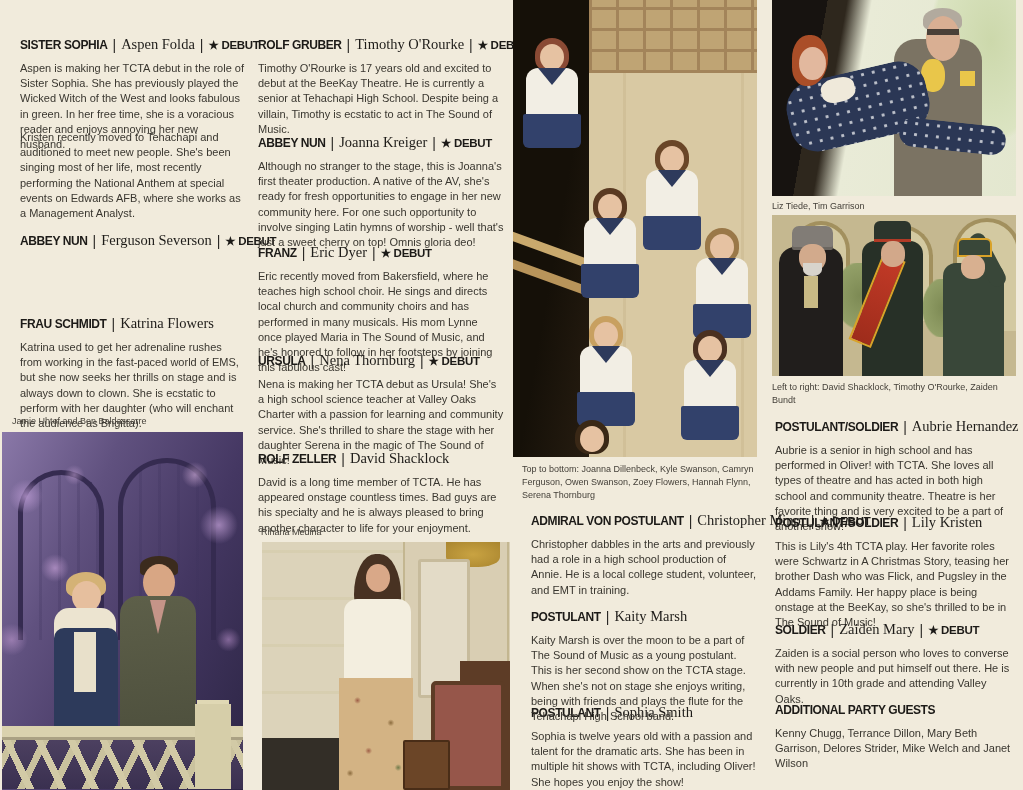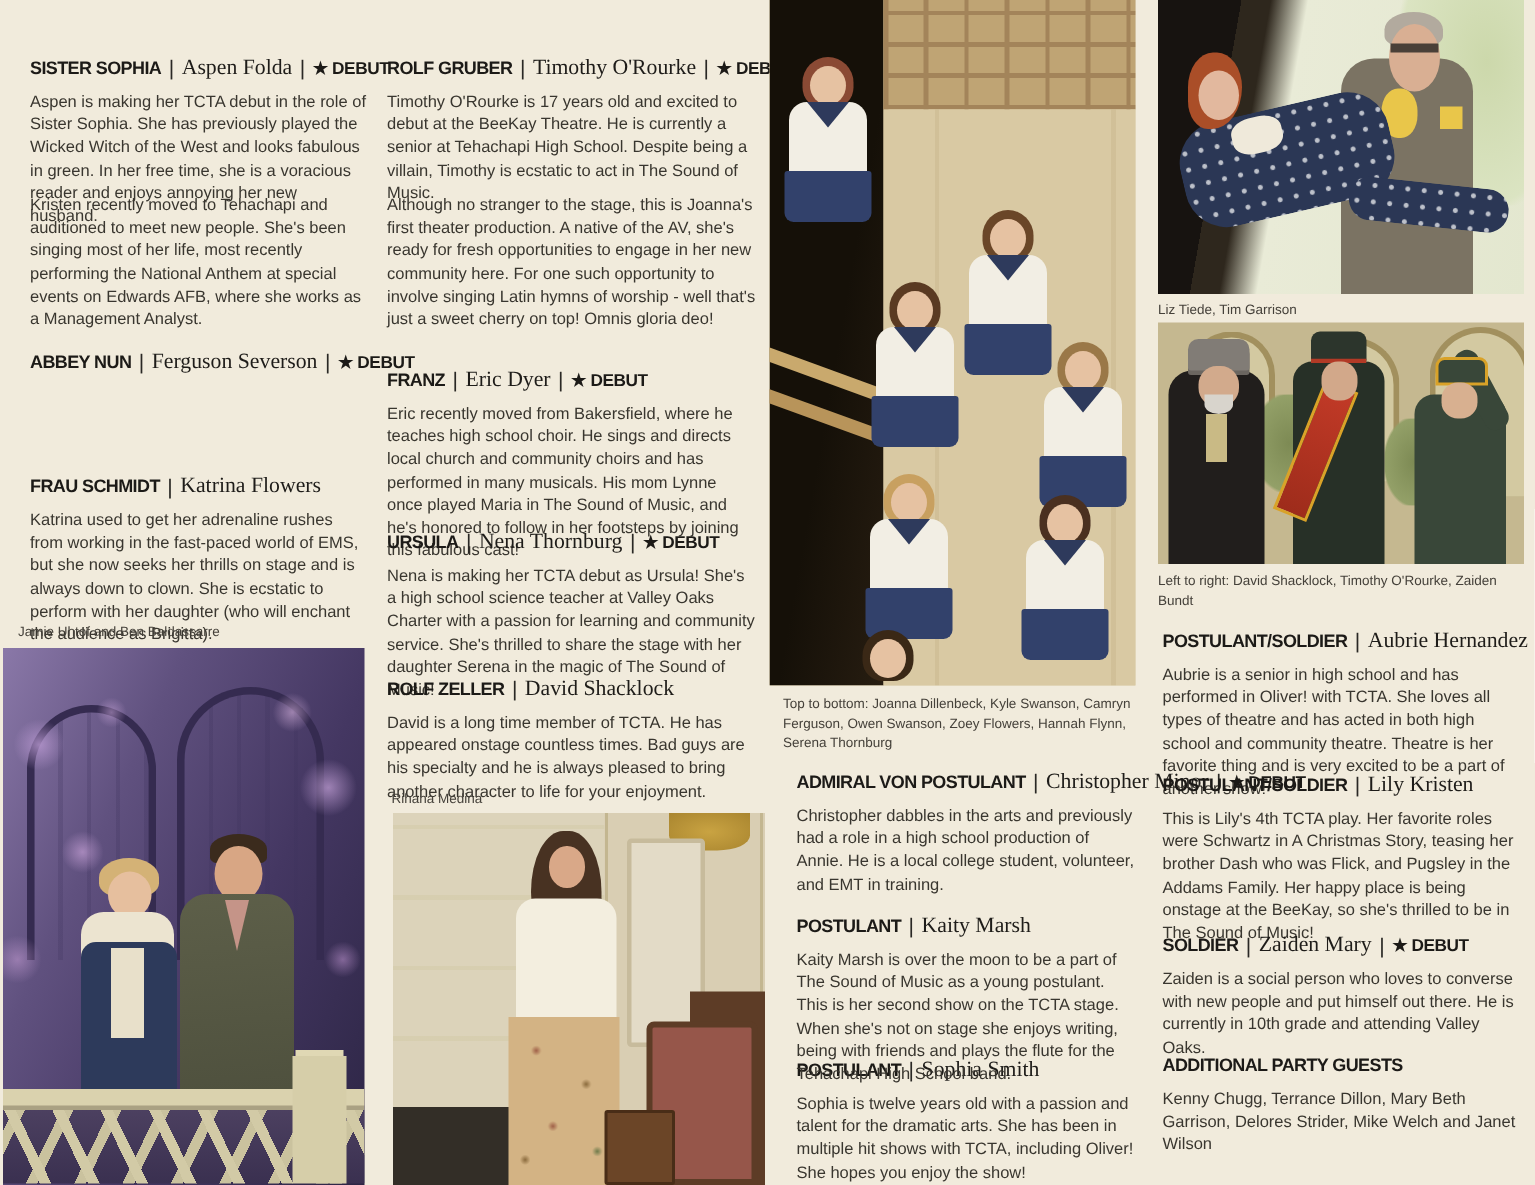--- a/index.html
+++ b/index.html
@@ -164,20 +164,21 @@
     <div class="pc-railbar"></div>
     <div class="pc-raillow"></div>
     <div class="pc-post"></div>
   </div>
 
   <div class="bio" style="left:258px;top:32px;width:246px">
     <h3 class="head"><span class="role">ROLF GRUBER</span><span class="sep">|</span><span class="actor">Timothy O'Rourke</span><span class="sep">|</span><span class="debut">★ DEBUT</span></h3>
     <p class="bio-text">Timothy O'Rourke is 17 years old and excited to debut at the BeeKay Theatre. He is currently a senior at Tehachapi High School. Despite being a villain, Timothy is ecstatic to act in The Sound of Music.</p>
   </div>
   <div class="bio" style="left:258px;top:130px;width:246px">
+    <h3 class="head"><span class="role">ABBEY NUN</span><span class="sep">|</span><span class="actor">Joanna Kreiger</span><span class="sep">|</span><span class="debut">★ DEBUT</span></h3>
     <p class="bio-text">Although no stranger to the stage, this is Joanna's first theater production. A native of the AV, she's ready for fresh opportunities to engage in her new community here. For one such opportunity to involve singing Latin hymns of worship - well that's just a sweet cherry on top! Omnis gloria deo!</p>
   </div>
   <div class="bio" style="left:258px;top:240px;width:246px">
     <h3 class="head"><span class="role">FRANZ</span><span class="sep">|</span><span class="actor">Eric Dyer</span><span class="sep">|</span><span class="debut">★ DEBUT</span></h3>
     <p class="bio-text">Eric recently moved from Bakersfield, where he teaches high school choir. He sings and directs local church and community choirs and has performed in many musicals. His mom Lynne once played Maria in The Sound of Music, and he's honored to follow in her footsteps by joining this fabulous cast!</p>
   </div>
   <div class="bio" style="left:258px;top:348px;width:246px">
     <h3 class="head"><span class="role">URSULA</span><span class="sep">|</span><span class="actor">Nena Thornburg</span><span class="sep">|</span><span class="debut">★ DEBUT</span></h3>
     <p class="bio-text">Nena is making her TCTA debut as Ursula! She's a high school science teacher at Valley Oaks Charter with a passion for learning and community service. She's thrilled to share the stage with her daughter Serena in the magic of The Sound of Music!</p>
   </div>

